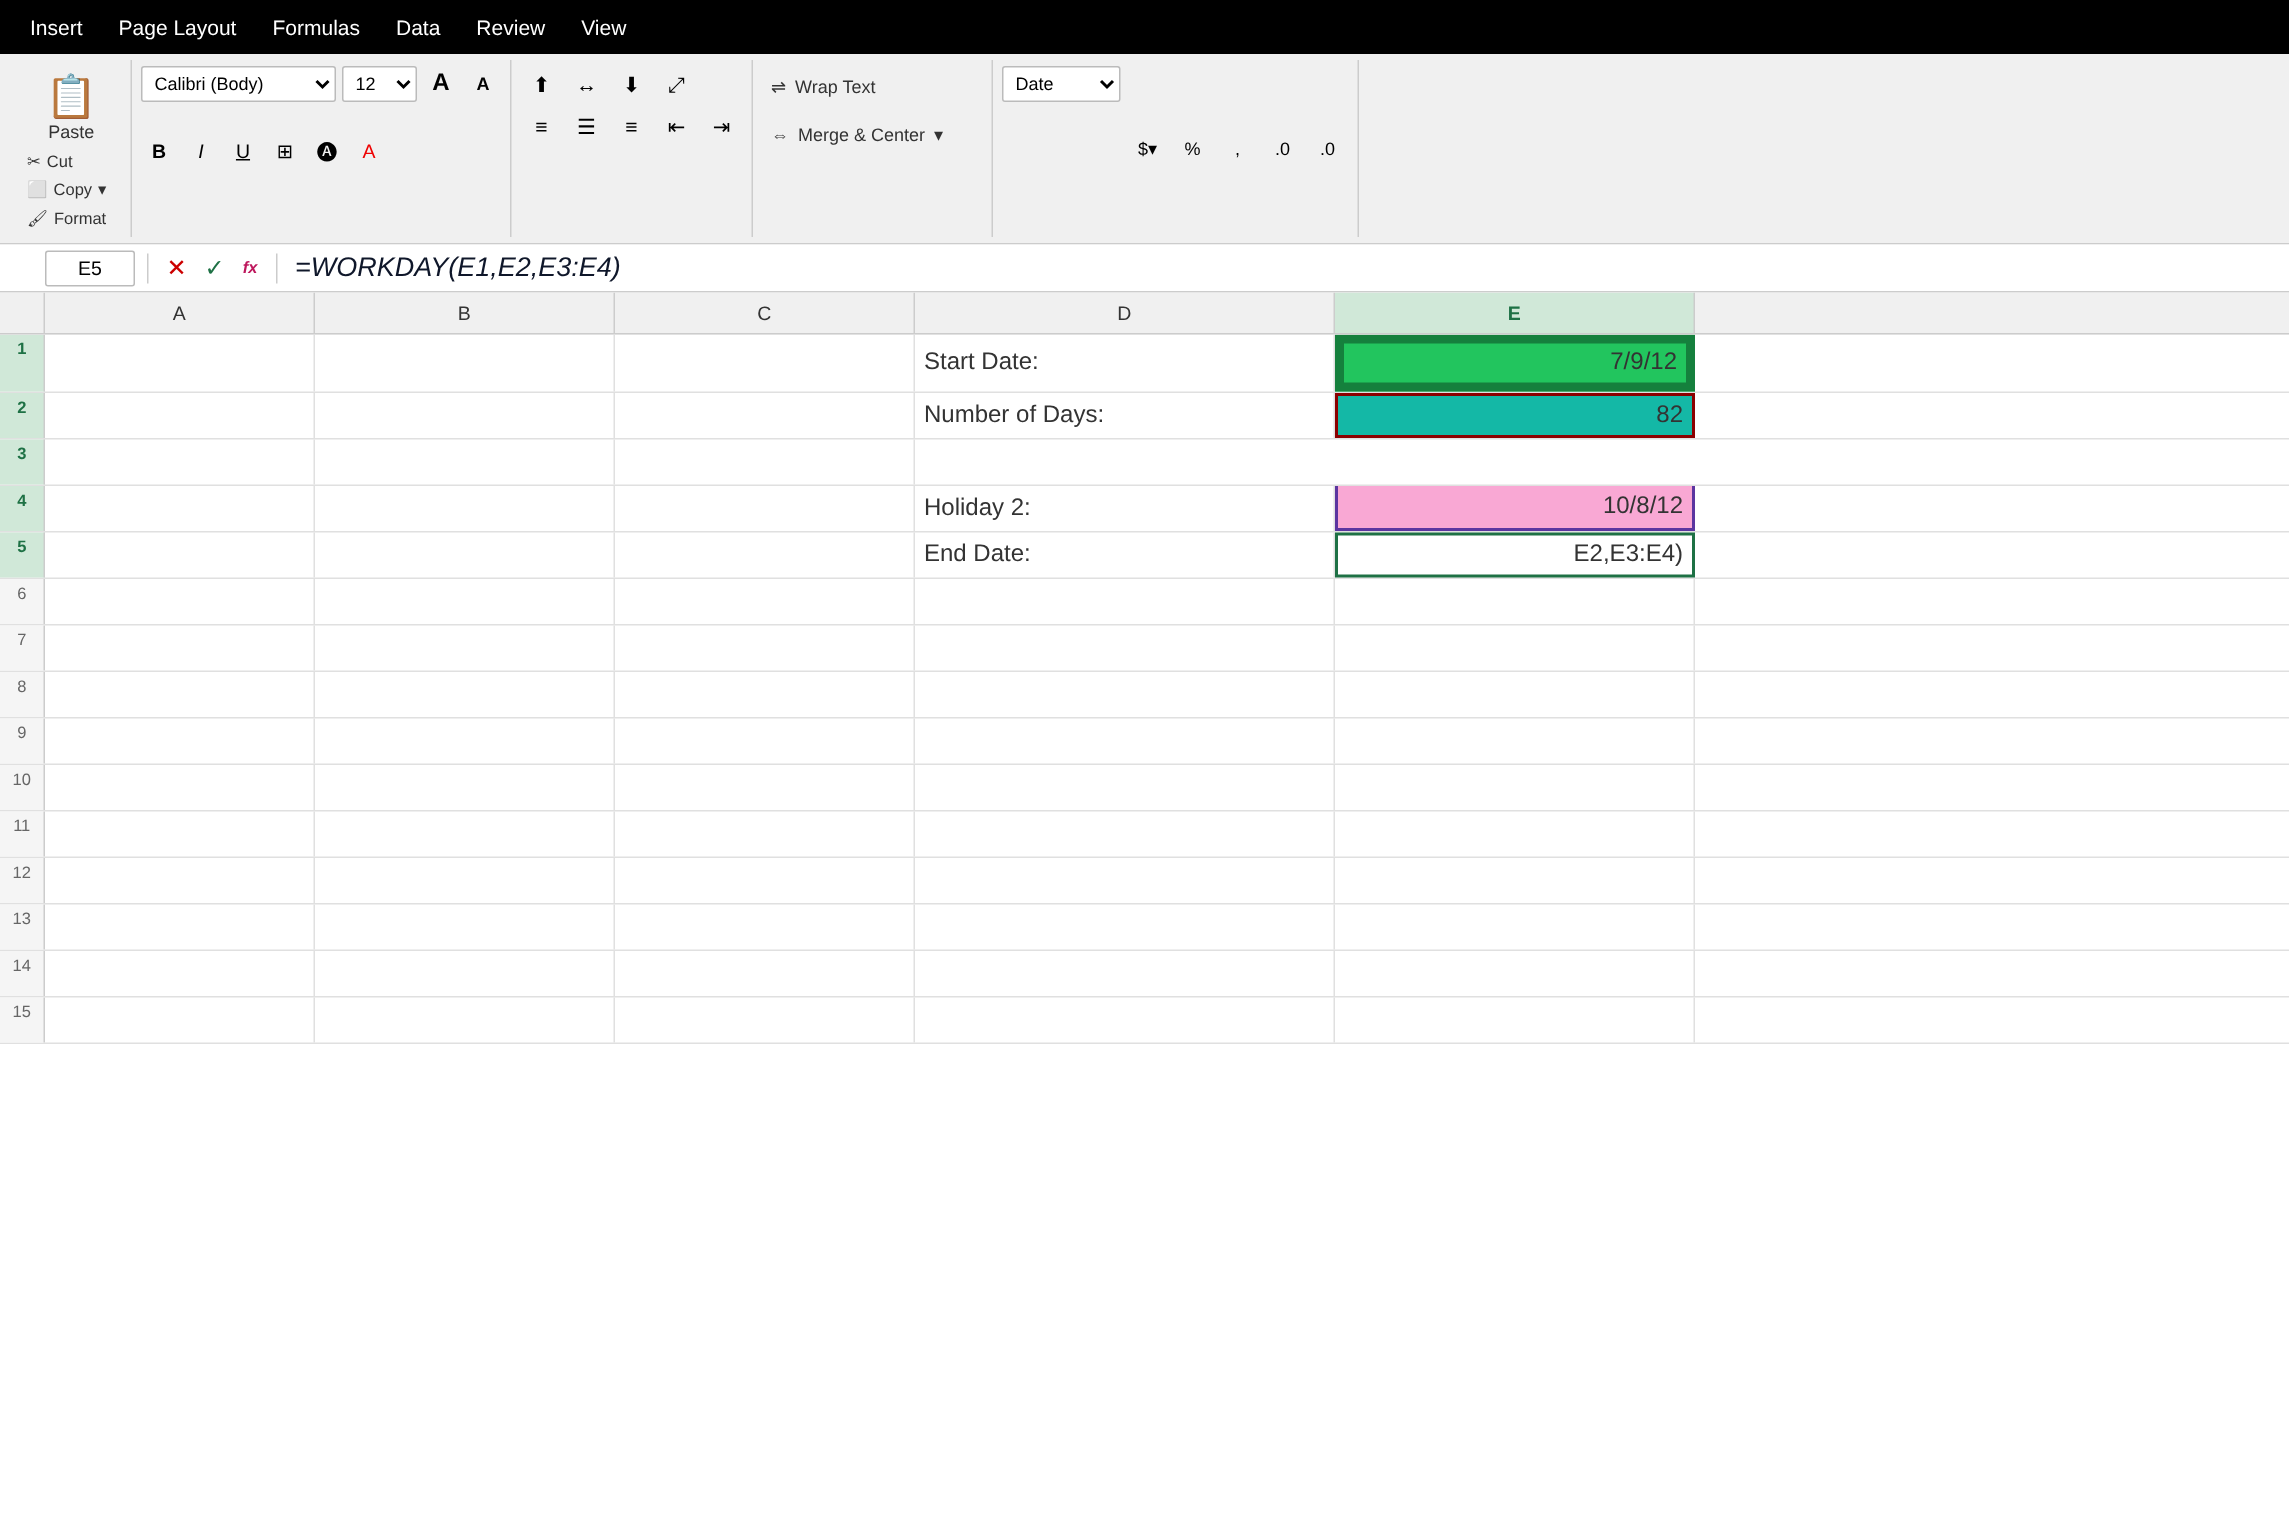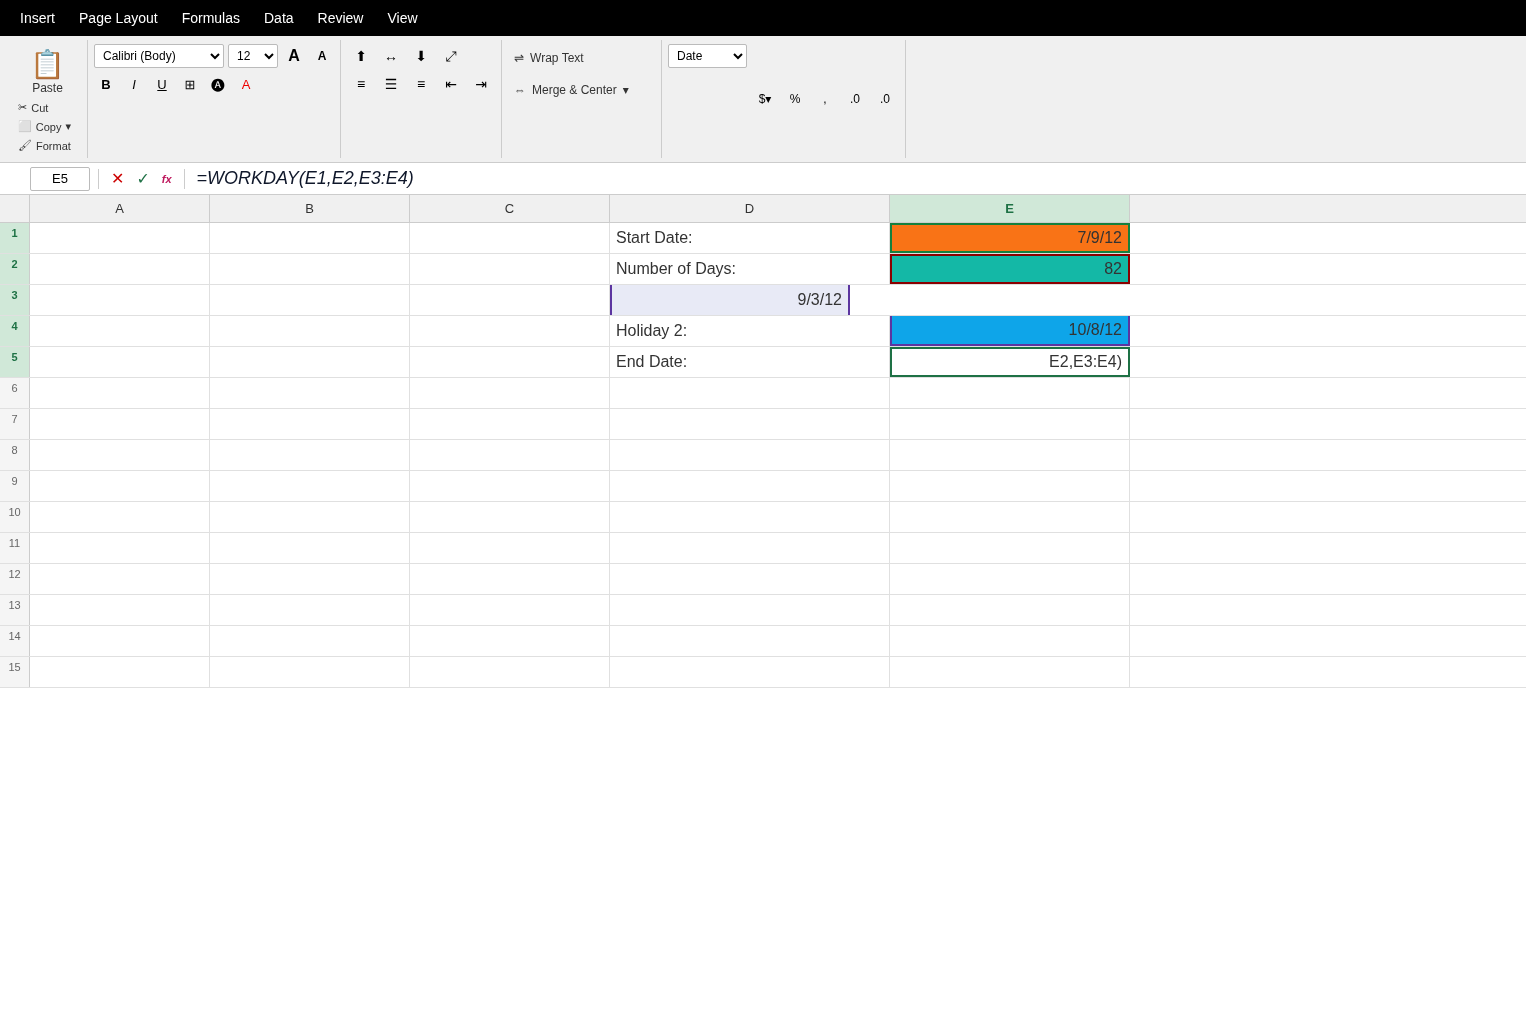--- a/index.html
+++ b/index.html
@@ -66,21 +66,21 @@
       font-size: 11px;
       color: #333;
     }
 
     
     .font-group {
       display: flex;
       flex-direction: column;
       padding: 4px 6px;
       border-right: 1px solid #ccc;
-      gap: 4px;
+      gap: 20px;
     }
     .font-row1 { display: flex; align-items: center; gap: 4px; }
     .font-row2 { display: flex; align-items: center; gap: 4px; }
     .font-select {
       height: 24px;
       font-size: 12px;
       border: 1px solid #bbb;
       border-radius: 2px;
       padding: 0 4px;
       width: 130px;
@@ -302,37 +302,37 @@
       align-items: center;
     }
     .cell-a { width: 180px; min-width: 180px; }
     .cell-b { width: 200px; min-width: 200px; }
     .cell-c { width: 200px; min-width: 200px; }
     .cell-d { width: 280px; min-width: 280px; font-size: 16px; font-weight: 500; }
     .cell-e { width: 240px; min-width: 240px; justify-content: flex-end; font-size: 16px; }
 
     
     .cell-e1 {
-      background: #f97316;
-      border: 2px solid #15803d;
+      background: #22c55e;
+      border: 6px solid #15803d;
     }
     .cell-e2 {
       background: #14b8a6;
       border-top: 2px solid #8b0000;
       border-left: 2px solid #8b0000;
       border-right: 2px solid #8b0000;
       border-bottom: 2px solid #8b0000;
     }
     .cell-e3 {
       background: #e8eaf6;
       border-left: 2px solid #5c35a0;
       border-right: 2px solid #5c35a0;
     }
     .cell-e4 {
-      background: #0ea5e9;
+      background: #f9a8d4;
       border-left: 2px solid #5c35a0;
       border-right: 2px solid #5c35a0;
       border-bottom: 2px solid #5c35a0;
     }
     .cell-e5-active {
       border: 2px solid #1e7145;
     }
 
     .grid-container {
       overflow: auto;
@@ -531,21 +531,20 @@
       <div class="cell cell-c"></div>
       <div class="cell cell-d">Number of Days:</div>
       <div class="cell cell-e cell-e2">82</div>
     </div>
 
     <div class="grid-row">
       <div class="row-num active-row">3</div>
       <div class="cell cell-a"></div>
       <div class="cell cell-b"></div>
       <div class="cell cell-c"></div>
-      <div class="cell cell-e cell-e3">9/3/12</div>
     </div>
 
     <div class="grid-row">
       <div class="row-num active-row">4</div>
       <div class="cell cell-a"></div>
       <div class="cell cell-b"></div>
       <div class="cell cell-c"></div>
       <div class="cell cell-d">Holiday 2:</div>
       <div class="cell cell-e cell-e4">10/8/12</div>
     </div>

